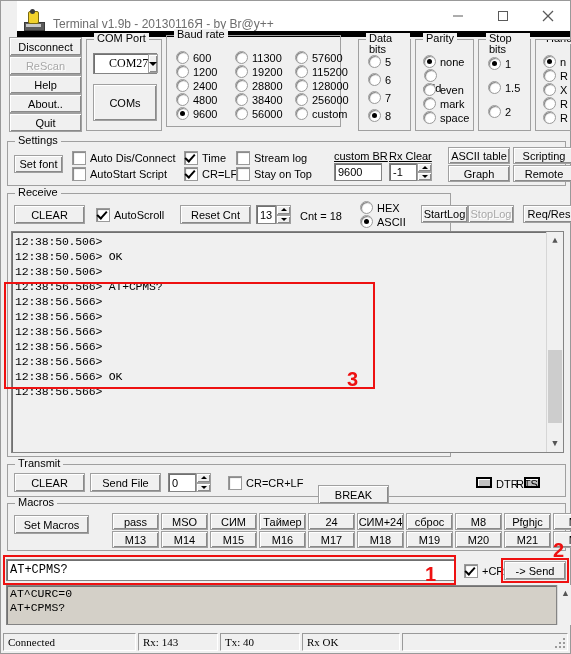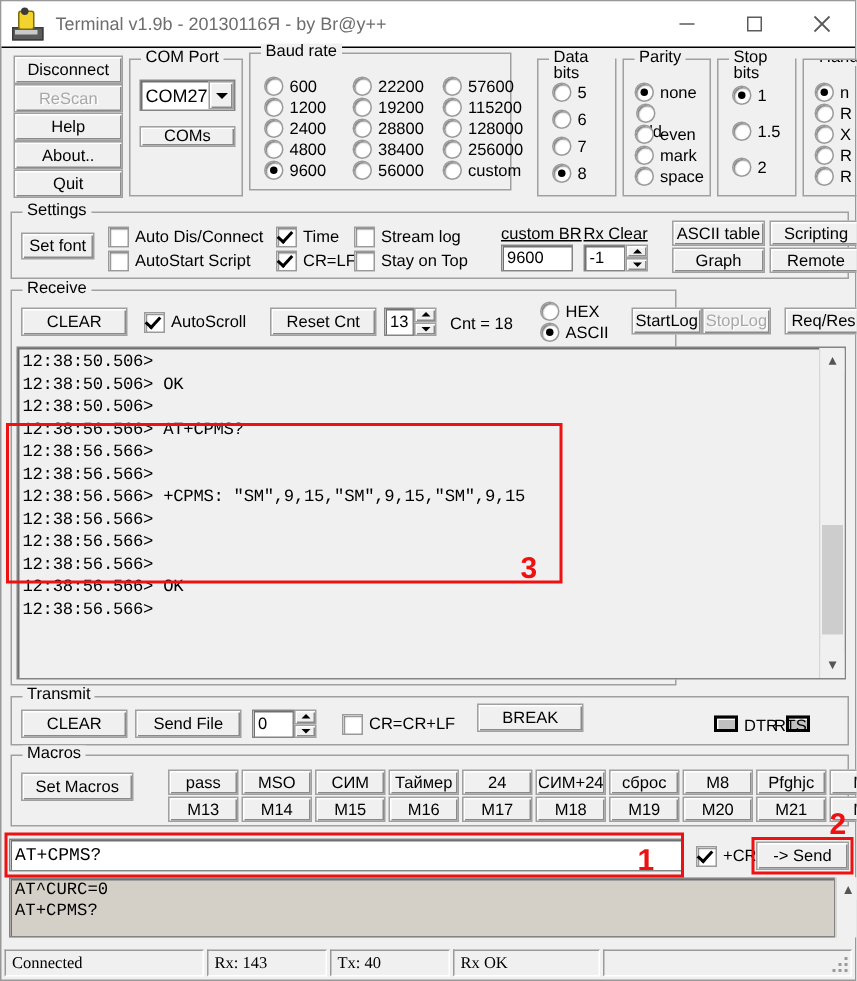--- a/index.html
+++ b/index.html
@@ -6,21 +6,21 @@
   body{
     width:571px;height:654px;overflow:hidden;
     background:#f0f0f0;
     font-family:"Liberation Sans", sans-serif;
     font-size:11px;color:#000;
     -webkit-font-smoothing:none;
   }
   .win{position:relative;width:571px;height:654px;background:#f0f0f0;border:1px solid #999;box-sizing:border-box;}
 
   
-  .titlebar{height:30px;background:#ffffff;display:flex;align-items:center;border-bottom:1px solid #000000;}
+  .titlebar{height:30px;background:#ffffff;display:flex;align-items:flex-end;border-bottom:6px solid #000000;margin-left:16px;}
   .tb-icon{width:22px;height:22px;margin-left:6px;margin-right:4px;position:relative;flex:0 0 auto;}
   .tb-icon .tb-body{position:absolute;left:5px;top:2px;width:9px;height:11px;background:#f2d22c;border:1px solid #7a6a10;border-radius:2px;}
   .tb-icon .tb-head{position:absolute;left:7px;top:0px;width:5px;height:5px;background:#3b3b3b;border-radius:50%;}
   .tb-icon .tb-base{position:absolute;left:1px;top:13px;width:19px;height:7px;background:#5b5b5b;border:1px solid #3a3a3a;}
   .tb-icon .tb-base2{position:absolute;left:3px;top:15px;width:15px;height:3px;background:#c9c9c9;}
   .tb-title{font-size:12px;color:#6d6d6d;margin-left:4px;white-space:nowrap;}
   .tb-spacer{flex:1 1 auto;}
   .tb-btn{width:45px;height:30px;display:flex;align-items:center;justify-content:center;color:#5a5a5a;font-size:13px;}
   .tb-btn svg{display:block;}
 
@@ -49,21 +49,21 @@
     border:1px solid #9a9a9a;box-shadow: inset 1px 1px 1px #808080;
     margin-right:4px;flex:0 0 auto;position:relative;}
   .radio.on .dot:after{content:"";position:absolute;left:3px;top:3px;width:5px;height:5px;border-radius:50%;background:#000;}
   .check{position:absolute;display:flex;align-items:center;white-space:nowrap;font-size:11px;}
   .check .box{width:12px;height:12px;background:#fff;border:1px solid #9a9a9a;
     box-shadow: inset 1px 1px 1px #808080;margin-right:4px;flex:0 0 auto;position:relative;}
   .check.on .box:after{content:"";position:absolute;left:2px;top:0px;width:4px;height:8px;
     border:solid #000;border-width:0 2px 2px 0;transform:rotate(42deg);}
 
   .combo{position:absolute;background:#fff;border:1px solid #848484;box-shadow: inset 1px 1px 0 #707070;box-sizing:border-box;display:flex;align-items:center;}
-  .combo .ctext{flex:1 1 auto;padding-left:3px;font-size:12px;font-family:Liberation Sans, sans-serif;}
+  .combo .ctext{flex:1 1 auto;padding-left:15px;font-size:12px;font-family:Liberation Serif, serif;}
   .combo .carrow{width:17px;height:100%;background:#f0f0f0;border:1px solid #a0a0a0;
     box-shadow: inset 1px 1px 0 #ffffff, inset -1px -1px 0 #8a8a8a;
     box-sizing:border-box;display:flex;align-items:center;justify-content:center;}
   .combo .carrow:after{content:"";border-left:4px solid transparent;border-right:4px solid transparent;border-top:4px solid #000;}
 
   .spin{position:absolute;display:flex;align-items:stretch;}
   .spin .sval{flex:1 1 auto;background:#fff;border:1px solid #848484;box-shadow: inset 1px 1px 0 #707070;
      box-sizing:border-box;display:flex;align-items:center;padding-left:3px;font-size:11px;}
   .spin .sbtns{width:15px;display:flex;flex-direction:column;}
   .spin .sb{flex:1 1 0;background:#f0f0f0;border:1px solid #a0a0a0;
@@ -143,21 +143,21 @@
   <div class="btn" style="left:8px;top:74px;width:73px;height:19px;">Help</div>
   <div class="btn" style="left:8px;top:93px;width:73px;height:19px;">About..</div>
   <div class="btn" style="left:8px;top:112px;width:73px;height:19px;">Quit</div>
 
   <div class="group" style="left:85px;top:38px;width:76px;height:92px;">
     <div class="glabel">COM Port</div>
     <div class="combo" style="left:6px;top:13px;width:64px;height:21px;">
       <div class="ctext">COM27</div>
       <div class="carrow"></div>
     </div>
-    <div class="btn" style="left:6px;top:44px;width:64px;height:14px;">COMs</div>
+    <div class="btn" style="left:6px;top:44px;width:64px;height:37px;">COMs</div>
   </div>
 
   <div class="group" style="left:165px;top:34px;width:175px;height:92px;">
     <div class="glabel">Baud rate</div>
     <div class="radio" style="left:9px;top:15px;">  
         <span class="dot"></span>
         <span>600</span>
       </div>
     <div class="radio" style="left:9px;top:29px;">  
         <span class="dot"></span>
@@ -170,21 +170,21 @@
     <div class="radio" style="left:9px;top:57px;">  
         <span class="dot"></span>
         <span>4800</span>
       </div>
     <div class="radio on" style="left:9px;top:71px;">  
         <span class="dot"></span>
         <span>9600</span>
       </div>
     <div class="radio" style="left:68px;top:15px;"> 
         <span class="dot"></span>
-        <span>22200</span>
+        <span>11300</span>
       </div>
     <div class="radio" style="left:68px;top:29px;"> 
         <span class="dot"></span>
         <span>19200</span>
       </div>
     <div class="radio" style="left:68px;top:43px;"> 
         <span class="dot"></span>
         <span>28800</span>
       </div>
     <div class="radio" style="left:68px;top:57px;"> 
@@ -376,21 +376,20 @@
     <div class="btn" style="left:515px;top:11px;width:52px;height:18px;">Req/Res</div>
 
     <div class="terminal" style="left:3px;top:37px;width:553px;height:222px;">
       <div class="term-lines">
         <div>12:38:50.506&gt;</div>
         <div>12:38:50.506&gt; OK</div>
         <div>12:38:50.506&gt;</div>
         <div>12:38:56.566&gt; AT+CPMS?</div>
         <div>12:38:56.566&gt;</div>
         <div>12:38:56.566&gt;</div>
-        <div>12:38:56.566&gt; +CPMS: "SM",9,15,"SM",9,15,"SM",9,15</div>
         <div>12:38:56.566&gt;</div>
         <div>12:38:56.566&gt;</div>
         <div>12:38:56.566&gt;</div>
         <div>12:38:56.566&gt; OK</div>
         <div>12:38:56.566&gt;</div>
       </div>
       <div class="scrollbar" style="right:0;top:0;height:220px;">
         <div class="sb-track" style="top:0;bottom:0;"></div>
         <div class="sb-arrow" style="top:0;">▲</div>
         <div class="sb-thumb" style="top:118px;height:73px;"></div>
@@ -407,21 +406,21 @@
       <div class="sval">0</div>
       <div class="sbtns">
           <div class="sb up"></div>
           <div class="sb dn"></div>
         </div>
     </div>
     <div class="check" style="left:220px;top:11px;">
         <span class="box"></span>
         <span>CR=CR+LF</span>
       </div>
-    <div class="btn" style="left:310px;top:4px;width:71px;height:19px;">BREAK</div>
+    <div class="btn" style="left:310px;top:20px;width:71px;height:19px;">BREAK</div>
     <div class="led" style="left:468px;top:12px;"></div>
     <div class="lbl" style="left:488px;top:13px;">DTR</div>
     <div class="led" style="left:516px;top:12px;"></div>
     <div class="lbl" style="left:508px;top:13px;">RTS</div>
   </div>
 
   <div class="group" style="left:6px;top:502px;width:559px;height:48px;">
     <div class="glabel">Macros</div>
     <div class="btn" style="left:6px;top:11px;width:75px;height:19px;">Set Macros</div>
 

